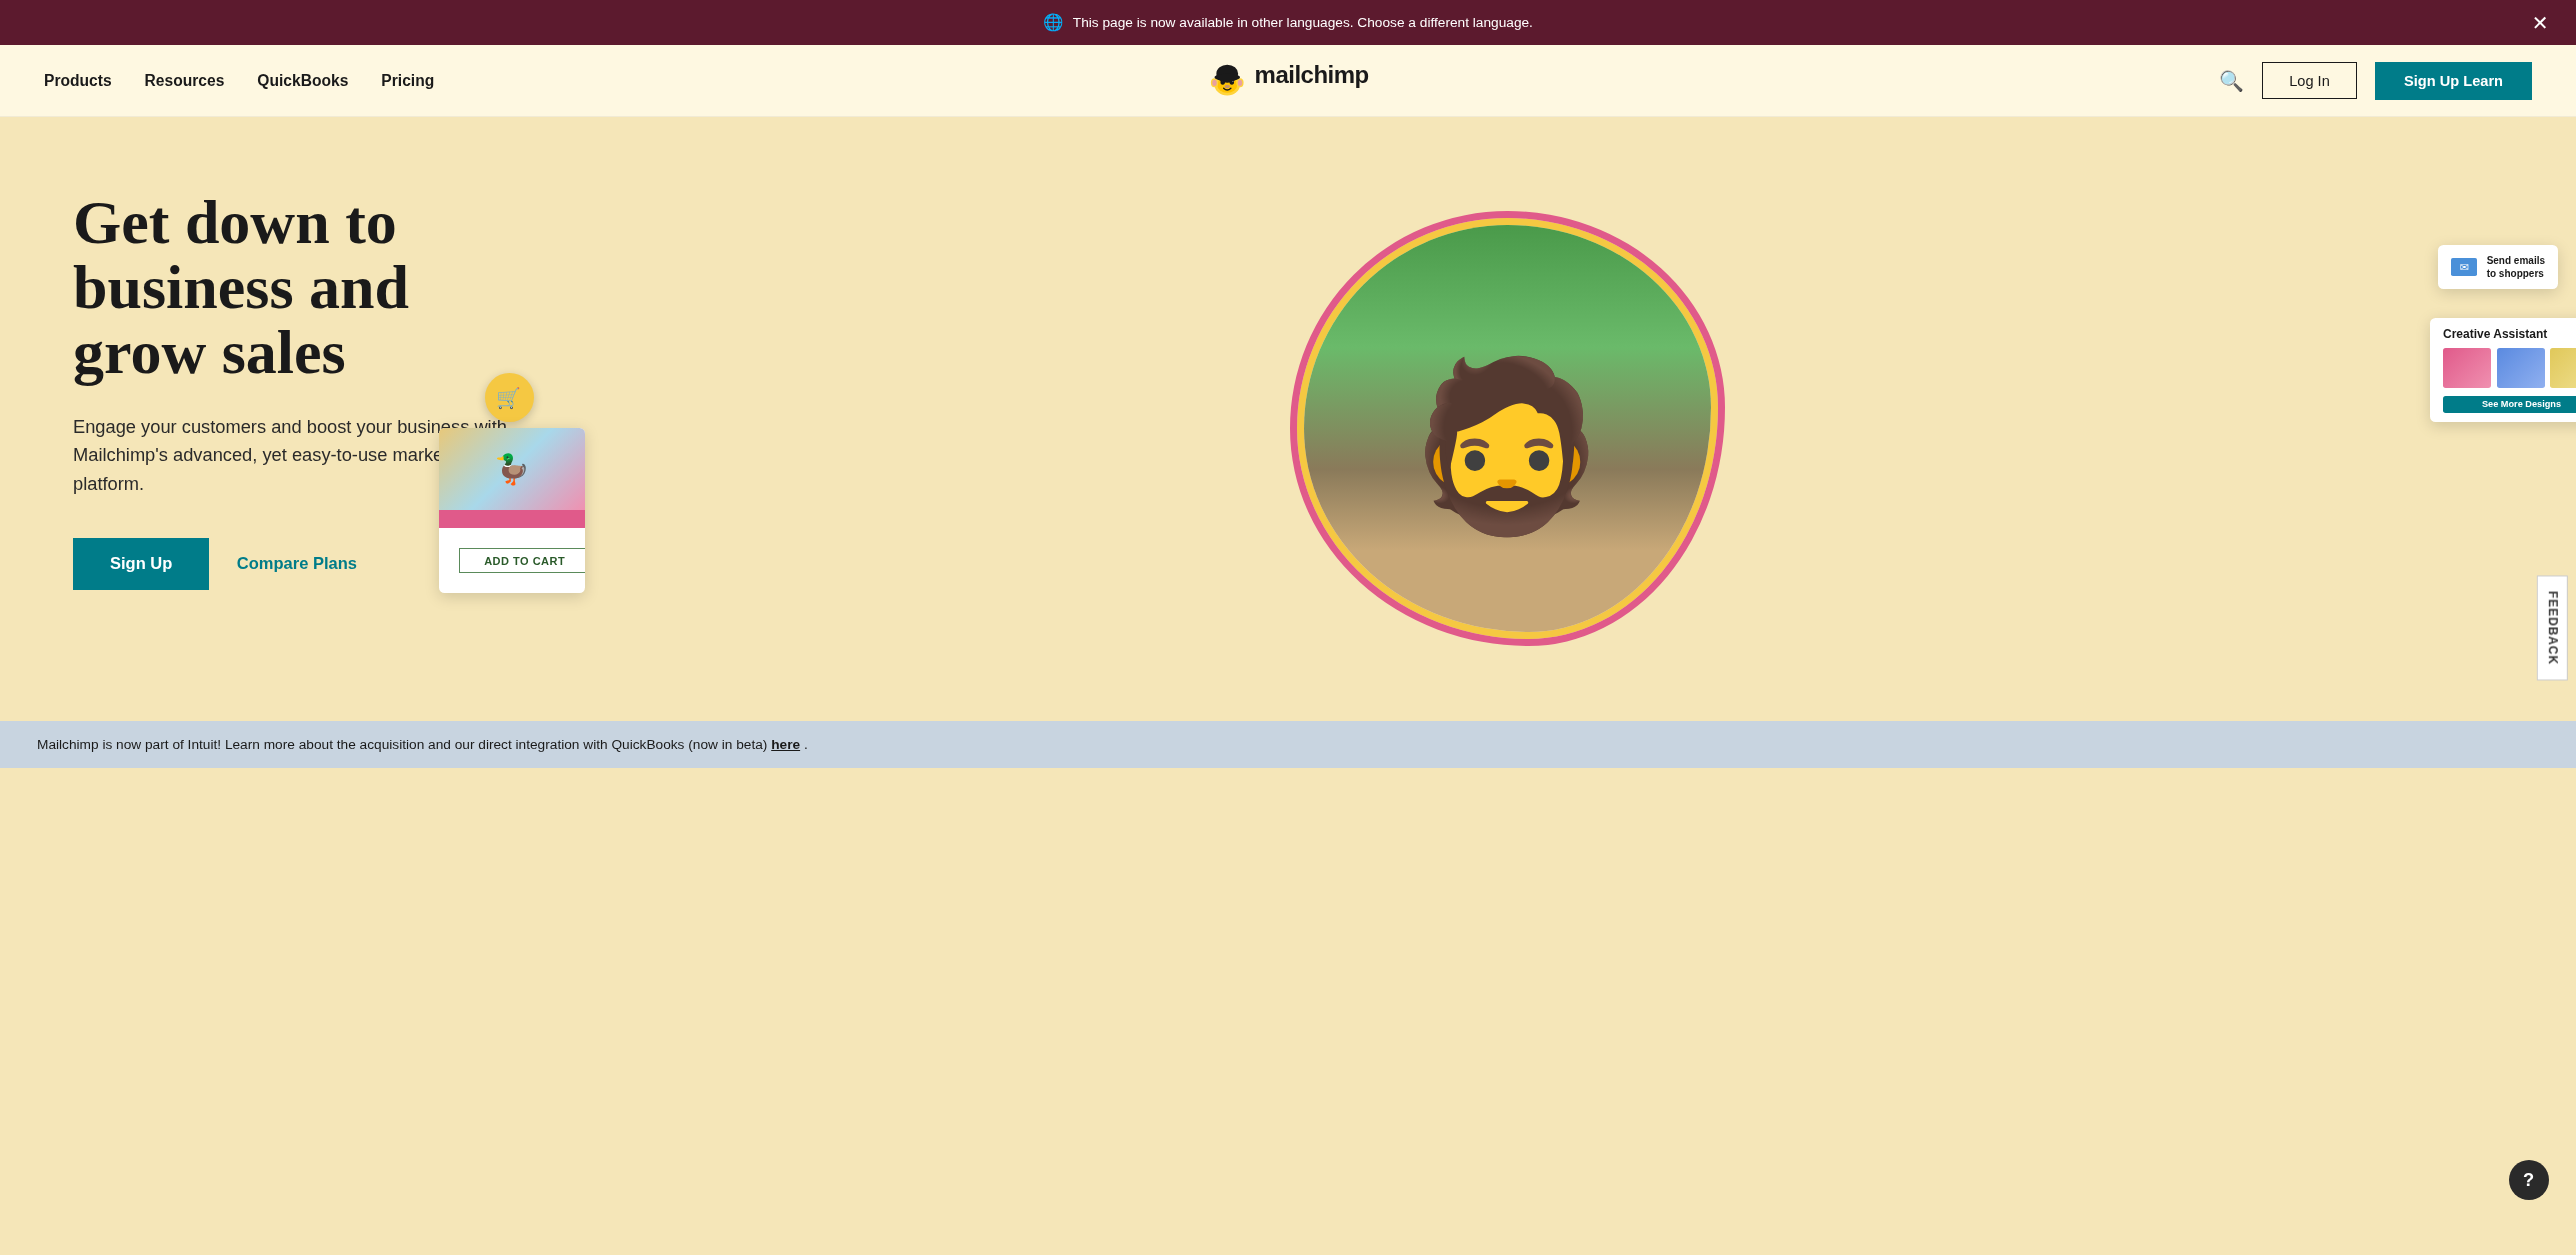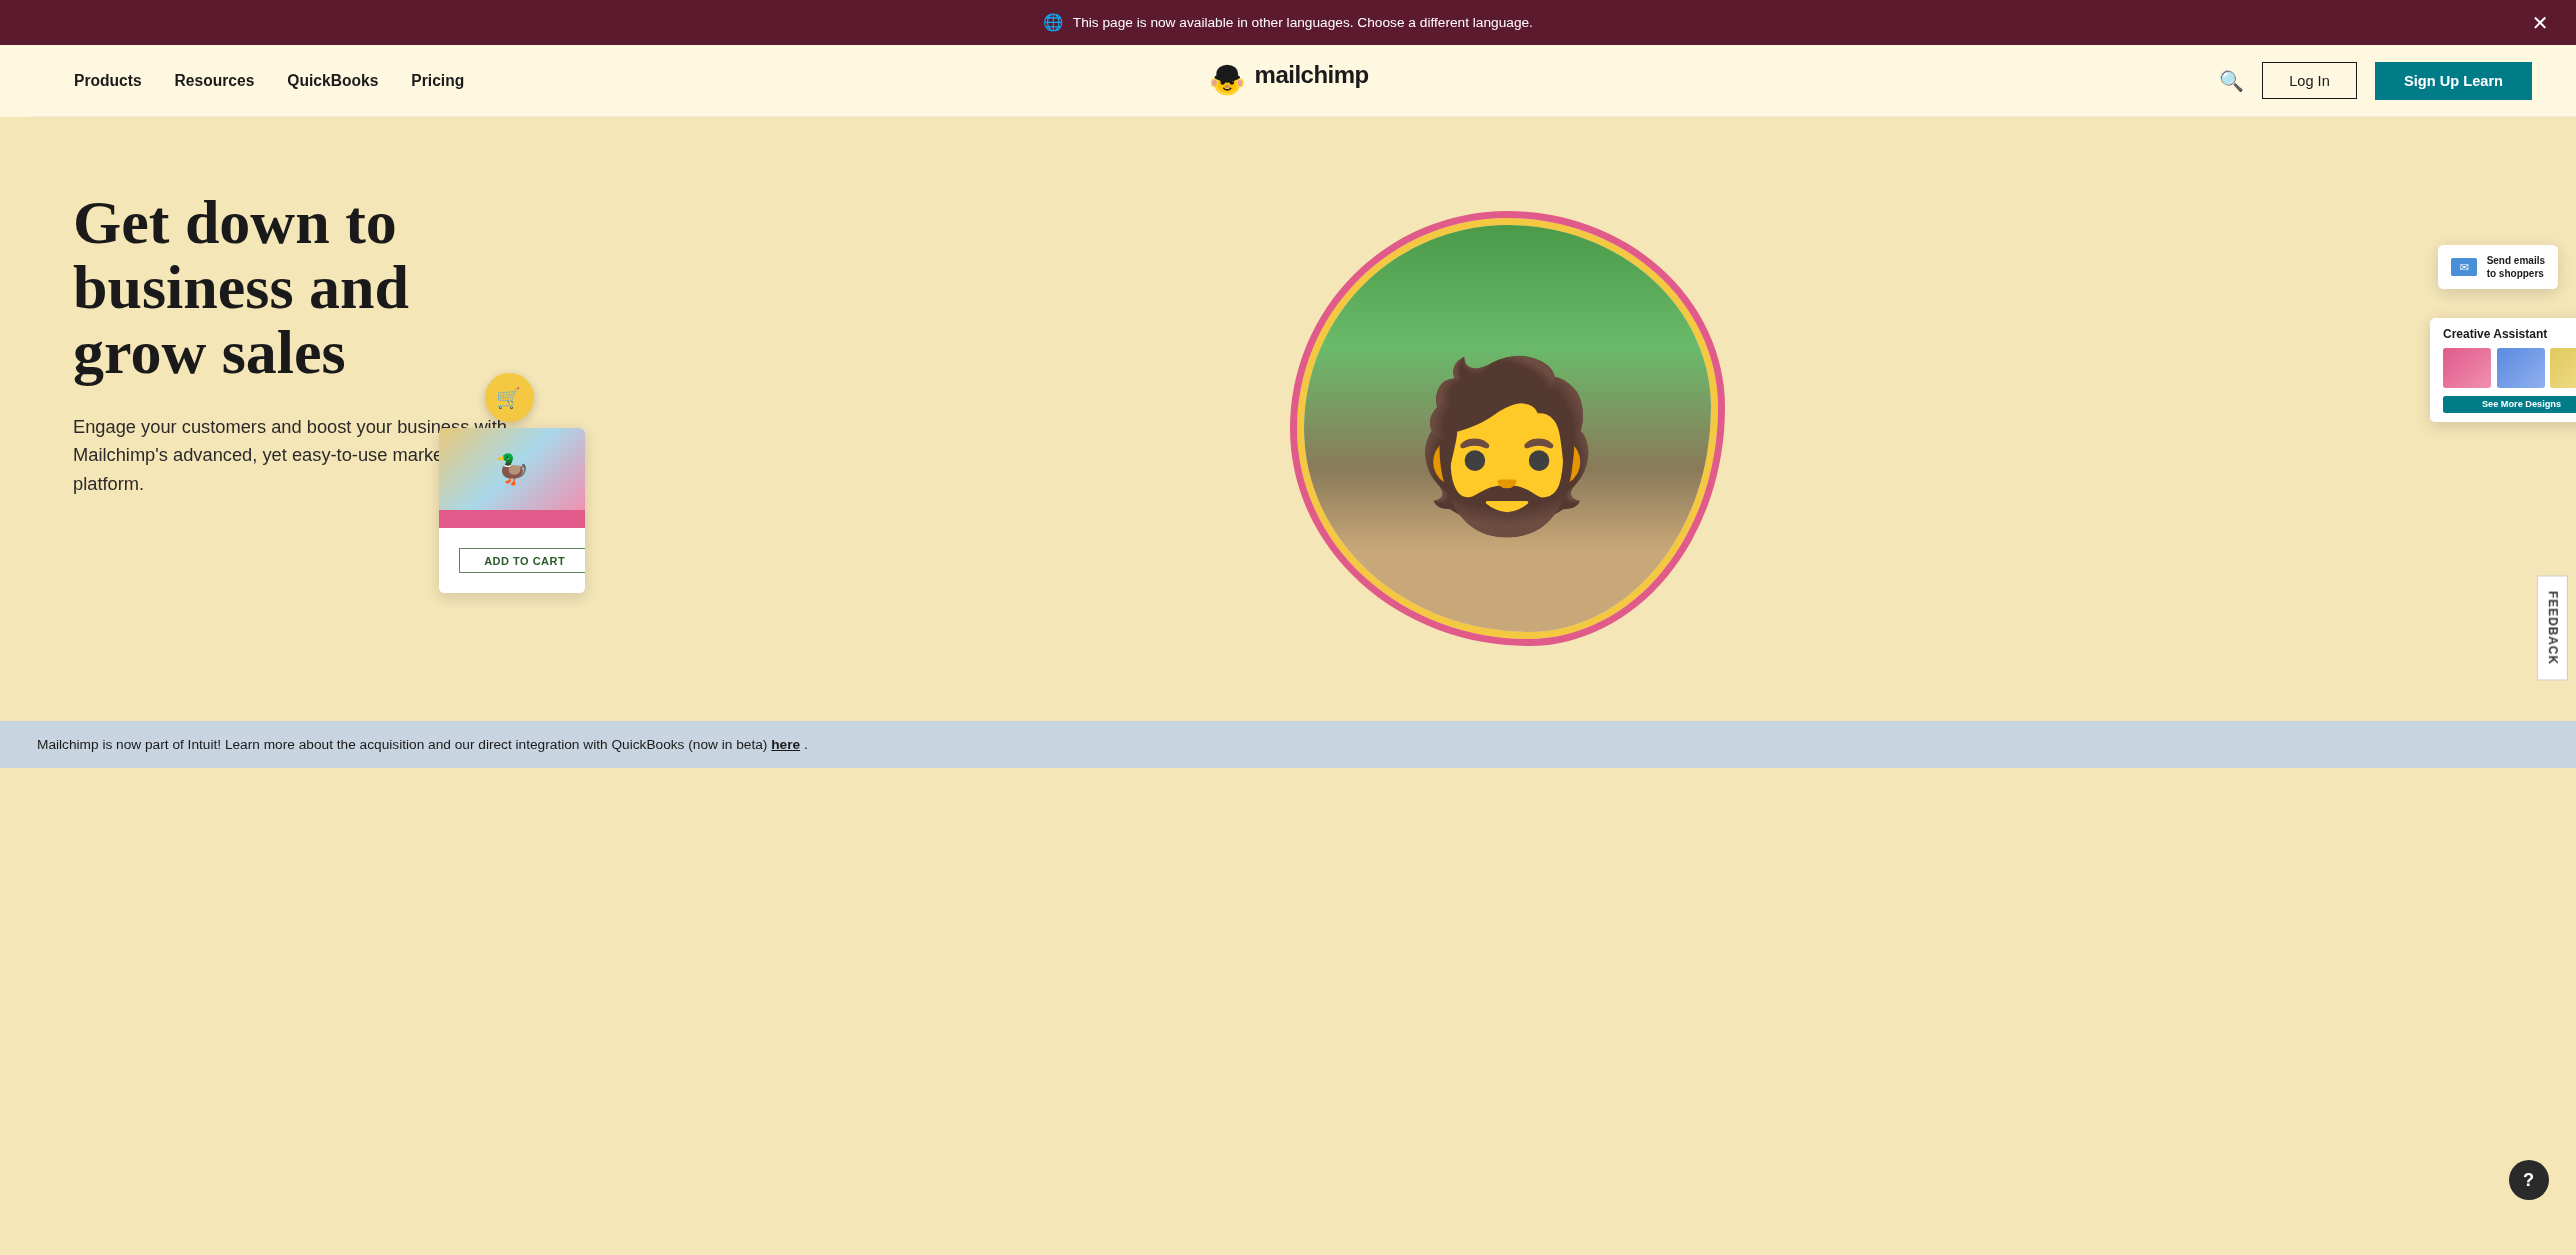--- a/index.html
+++ b/index.html
@@ -371,21 +371,20 @@
       font-size: 18.3px;
       font-weight: 700;
       cursor: pointer;
       z-index: 100;
     }
 
     
     .nav-wrapper {
       position: relative;
       background: #fef8e1;
-      padding-left: 30px;
     }
   </style>
 </head>
 <body>
 
 <div class="announcement-bar">
   <span class="globe-icon">🌐</span>
   <span>This page is now available in other languages. Choose a different language.</span>
   <button class="close-btn">✕</button>
 </div>
@@ -430,20 +429,24 @@
       <a href="#" class="login-btn">Log In</a>
       <a href="#" class="signup-btn-nav">Sign Up Learn</a>
     </div>
   </nav>
 </div>
 
 <section class="hero">
   <div class="hero-left">
     <h1 class="hero-title">Get down to business and grow sales</h1>
     <p class="hero-subtitle">Engage your customers and boost your business with Mailchimp's advanced, yet easy-to-use marketing platform.</p>
+    <div class="hero-actions">
+      <a href="#" class="signup-btn-hero">Sign Up</a>
+      <a href="#" class="compare-link">Compare Plans</a>
+    </div>
   </div>
 
   <div class="hero-right">
 
     <div class="hero-blob">
       <div class="man-silhouette">
         🧔
       </div>
     </div>
 

